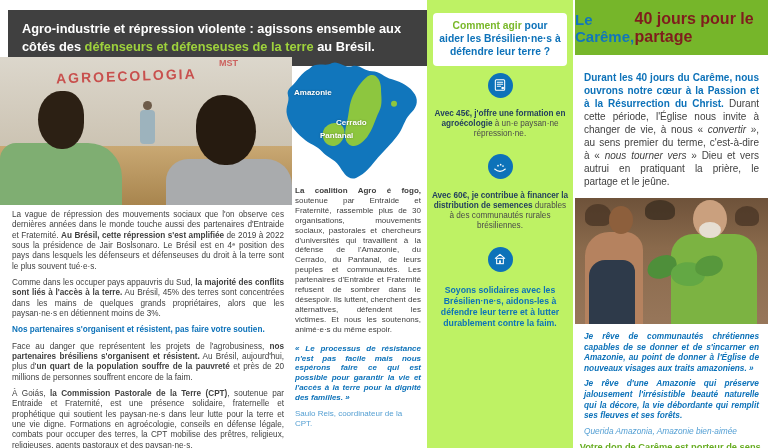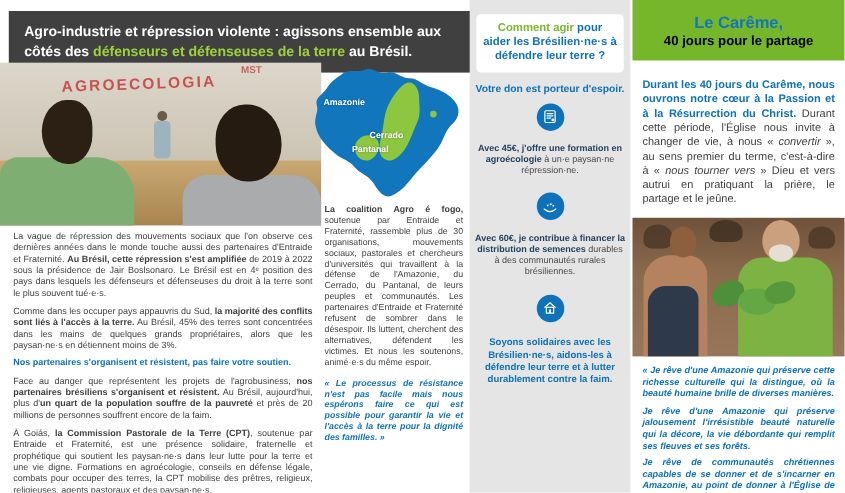--- a/index.html
+++ b/index.html
@@ -50,40 +50,40 @@
   .lbl-cerrado{left:60px;top:60px;}
   .lbl-pantanal{left:44px;top:73px;}
 
   
   .mid-col{position:absolute;left:295px;top:186px;width:126px;}
   .mid-col p{margin:0 0 6px;font-size:8.0px;line-height:1.24;text-align:justify;}
   .quote{color:#0d72b9;font-weight:bold;font-style:italic;margin-top:9px !important;}
   .attrib{color:#56a0d3;text-align:left !important;}
 
   
-  .donate-col{position:absolute;left:427px;top:0;width:146px;height:448px;background:#e5e5e5;
+  .donate-col{position:absolute;left:427px;top:0;width:146px;height:448px;background:#bef264;
           padding:13px 0 8px;box-sizing:border-box;display:flex;flex-direction:column;align-items:center;}
   .don-card{background:#fff;border-radius:4px;padding:7px 6px;width:134px;box-sizing:border-box;
           text-align:center;font-weight:bold;font-size:10.3px;line-height:1.25;color:#0d72b9;}
   .don-sub{color:#0d72b9;font-weight:bold;font-size:9.4px;text-align:center;margin:9px 0 1px;}
   .don-item{display:flex;flex-direction:column;align-items:center;margin-top:7px;}
   .don-icon{width:25px;height:25px;border-radius:50%;background:#0d72b9;display:flex;
           align-items:center;justify-content:center;margin-bottom:3px;}
   .don-icon svg{width:16px;height:16px;}
   .don-text{font-size:8.2px;line-height:1.24;text-align:center;color:#4a4a4a;width:138px;}
   .don-text .b{color:#24415e;margin-top:42px;}
   .don-solidarity{color:#0d72b9;font-weight:bold;font-size:8.7px;line-height:1.3;text-align:center;
           margin-top:10px;width:134px;}
 
   
   .careme-col{position:absolute;left:575px;top:0;width:193px;height:448px;background:#fff;}
-  .careme-header{height:55px;background:#76b62a;display:flex;flex-direction:column;
+  .careme-header{height:55px;background:#76b62a;display:flex;flex-direction:row;
           align-items:center;justify-content:center;}
   .careme-title{color:#1176bc;font-weight:bold;font-size:15px;}
-  .careme-sub{color:#000000;font-weight:bold;font-size:12px;margin-top:1px;}
+  .careme-sub{color:#7f1d1d;font-weight:bold;font-size:16px;margin-top:1px;}
   .careme-body{padding:6px 9px 0;font-size:10px;line-height:1.3;text-align:justify;}
   .photo-right{position:relative;width:193px;height:126px;margin-top:5px;overflow:hidden;
           background:linear-gradient(180deg,#6e523a,#8a6a4c 40%,#97765a);}
   .bg-person{position:absolute;border-radius:50% 50% 30% 30%;background:#4a3626;opacity:.8;}
   .bgp1{left:10px;top:6px;width:26px;height:22px;}
   .bgp2{left:70px;top:2px;width:30px;height:20px;background:#3c2e20;}
   .bgp3{left:160px;top:8px;width:24px;height:20px;}
   .fig2-woman-head{position:absolute;left:34px;top:8px;width:24px;height:28px;border-radius:50%;background:#8d5f3c;}
   .fig2-woman-body{position:absolute;left:10px;top:34px;width:58px;height:92px;background:#b5825f;
           border-radius:24px 18px 0 0;}
@@ -144,27 +144,27 @@
       <circle fill="#8dc63f" cx="118" cy="45" r="3"></circle>
     </svg>
     <span class="map-label lbl-amazonie">Amazonie</span>
     <span class="map-label lbl-cerrado">Cerrado</span>
     <span class="map-label lbl-pantanal">Pantanal</span>
   </div>
 
   <div class="mid-col">
     <p><span class="b">La coalition Agro é fogo,</span><span> soutenue par Entraide et Fraternité, rassemble plus de 30 organisations, mouvements sociaux, pastorales et chercheurs d'universités qui travaillent à la défense de l'Amazonie, du Cerrado, du Pantanal, de leurs peuples et communautés. Les partenaires d'Entraide et Fraternité refusent de sombrer dans le désespoir. Ils luttent, cherchent des alternatives, défendent les victimes. Et nous les soutenons, animé·e·s du même espoir.</span></p>
     <p class="quote">« Le processus de résistance n'est pas facile mais nous espérons faire ce qui est possible pour garantir la vie et l'accès à la terre pour la dignité des familles. »</p>
+    <p class="attrib">Saulo Reis, coordinateur de la CPT.</p>
   </div>
 
   <div class="donate-col">
     <div class="don-card">
       <span><span class="hl-green">Comment agir</span><span> pour aider les Brésilien·ne·s à défendre leur terre ?</span></span>
     </div>
-    <div class="don-sub">Votre don est porteur d'espoir.</div>
 
     <div class="don-item">
       <div class="don-icon">
         <svg viewBox="0 0 24 24" fill="none" stroke="#fff" stroke-width="1.6" stroke-linecap="round">
           <rect x="5" y="4" width="14" height="16" rx="1.5"></rect>
           <line x1="8" y1="8" x2="16" y2="8"></line>
             <line x1="8" y1="11" x2="16" y2="11"></line>
             <line x1="8" y1="14" x2="13" y2="14"></line>
           <circle cx="16" cy="16.5" r="2" fill="#fff" stroke="none"></circle>
         </svg>
@@ -216,23 +216,22 @@
       <div class="fig2-woman-head"></div>
       <div class="fig2-man-body"></div>
       <div class="fig2-man-head"></div>
       <div class="fig2-man-beard"></div>
       <div class="leaf leaf1"></div>
       <div class="leaf leaf2"></div>
       <div class="leaf leaf3"></div>
     </div>
 
     <div class="careme-quote">
-      <p class="q">« Je rêve d'une Amazonie qui préserve cette richesse culturelle qui la distingue, où la beauté humaine brille de diverses manières.</p>
+      <p class="q">Je rêve de communautés chrétiennes capables de se donner et de s'incarner en Amazonie, au point de donner à l'Église de nouveaux visages aux traits amazoniens. »</p>
       <p class="q">Je rêve d'une Amazonie qui préserve jalousement l'irrésistible beauté naturelle qui la décore, la vie débordante qui remplit ses fleuves et ses forêts.</p>
-      <p class="q">Je rêve de communautés chrétiennes capables de se donner et de s'incarner en Amazonie, au point de donner à l'Église de nouveaux visages aux traits amazoniens. »</p>
       <p class="q-attrib2">Querida Amazonia, Amazonie bien-aimée</p>
     </div>
 
     <div class="careme-footer">
       <div class="cf1">Votre don de Carême est porteur de sens.</div>
 
     </div>
   </div>
 
 </div>

